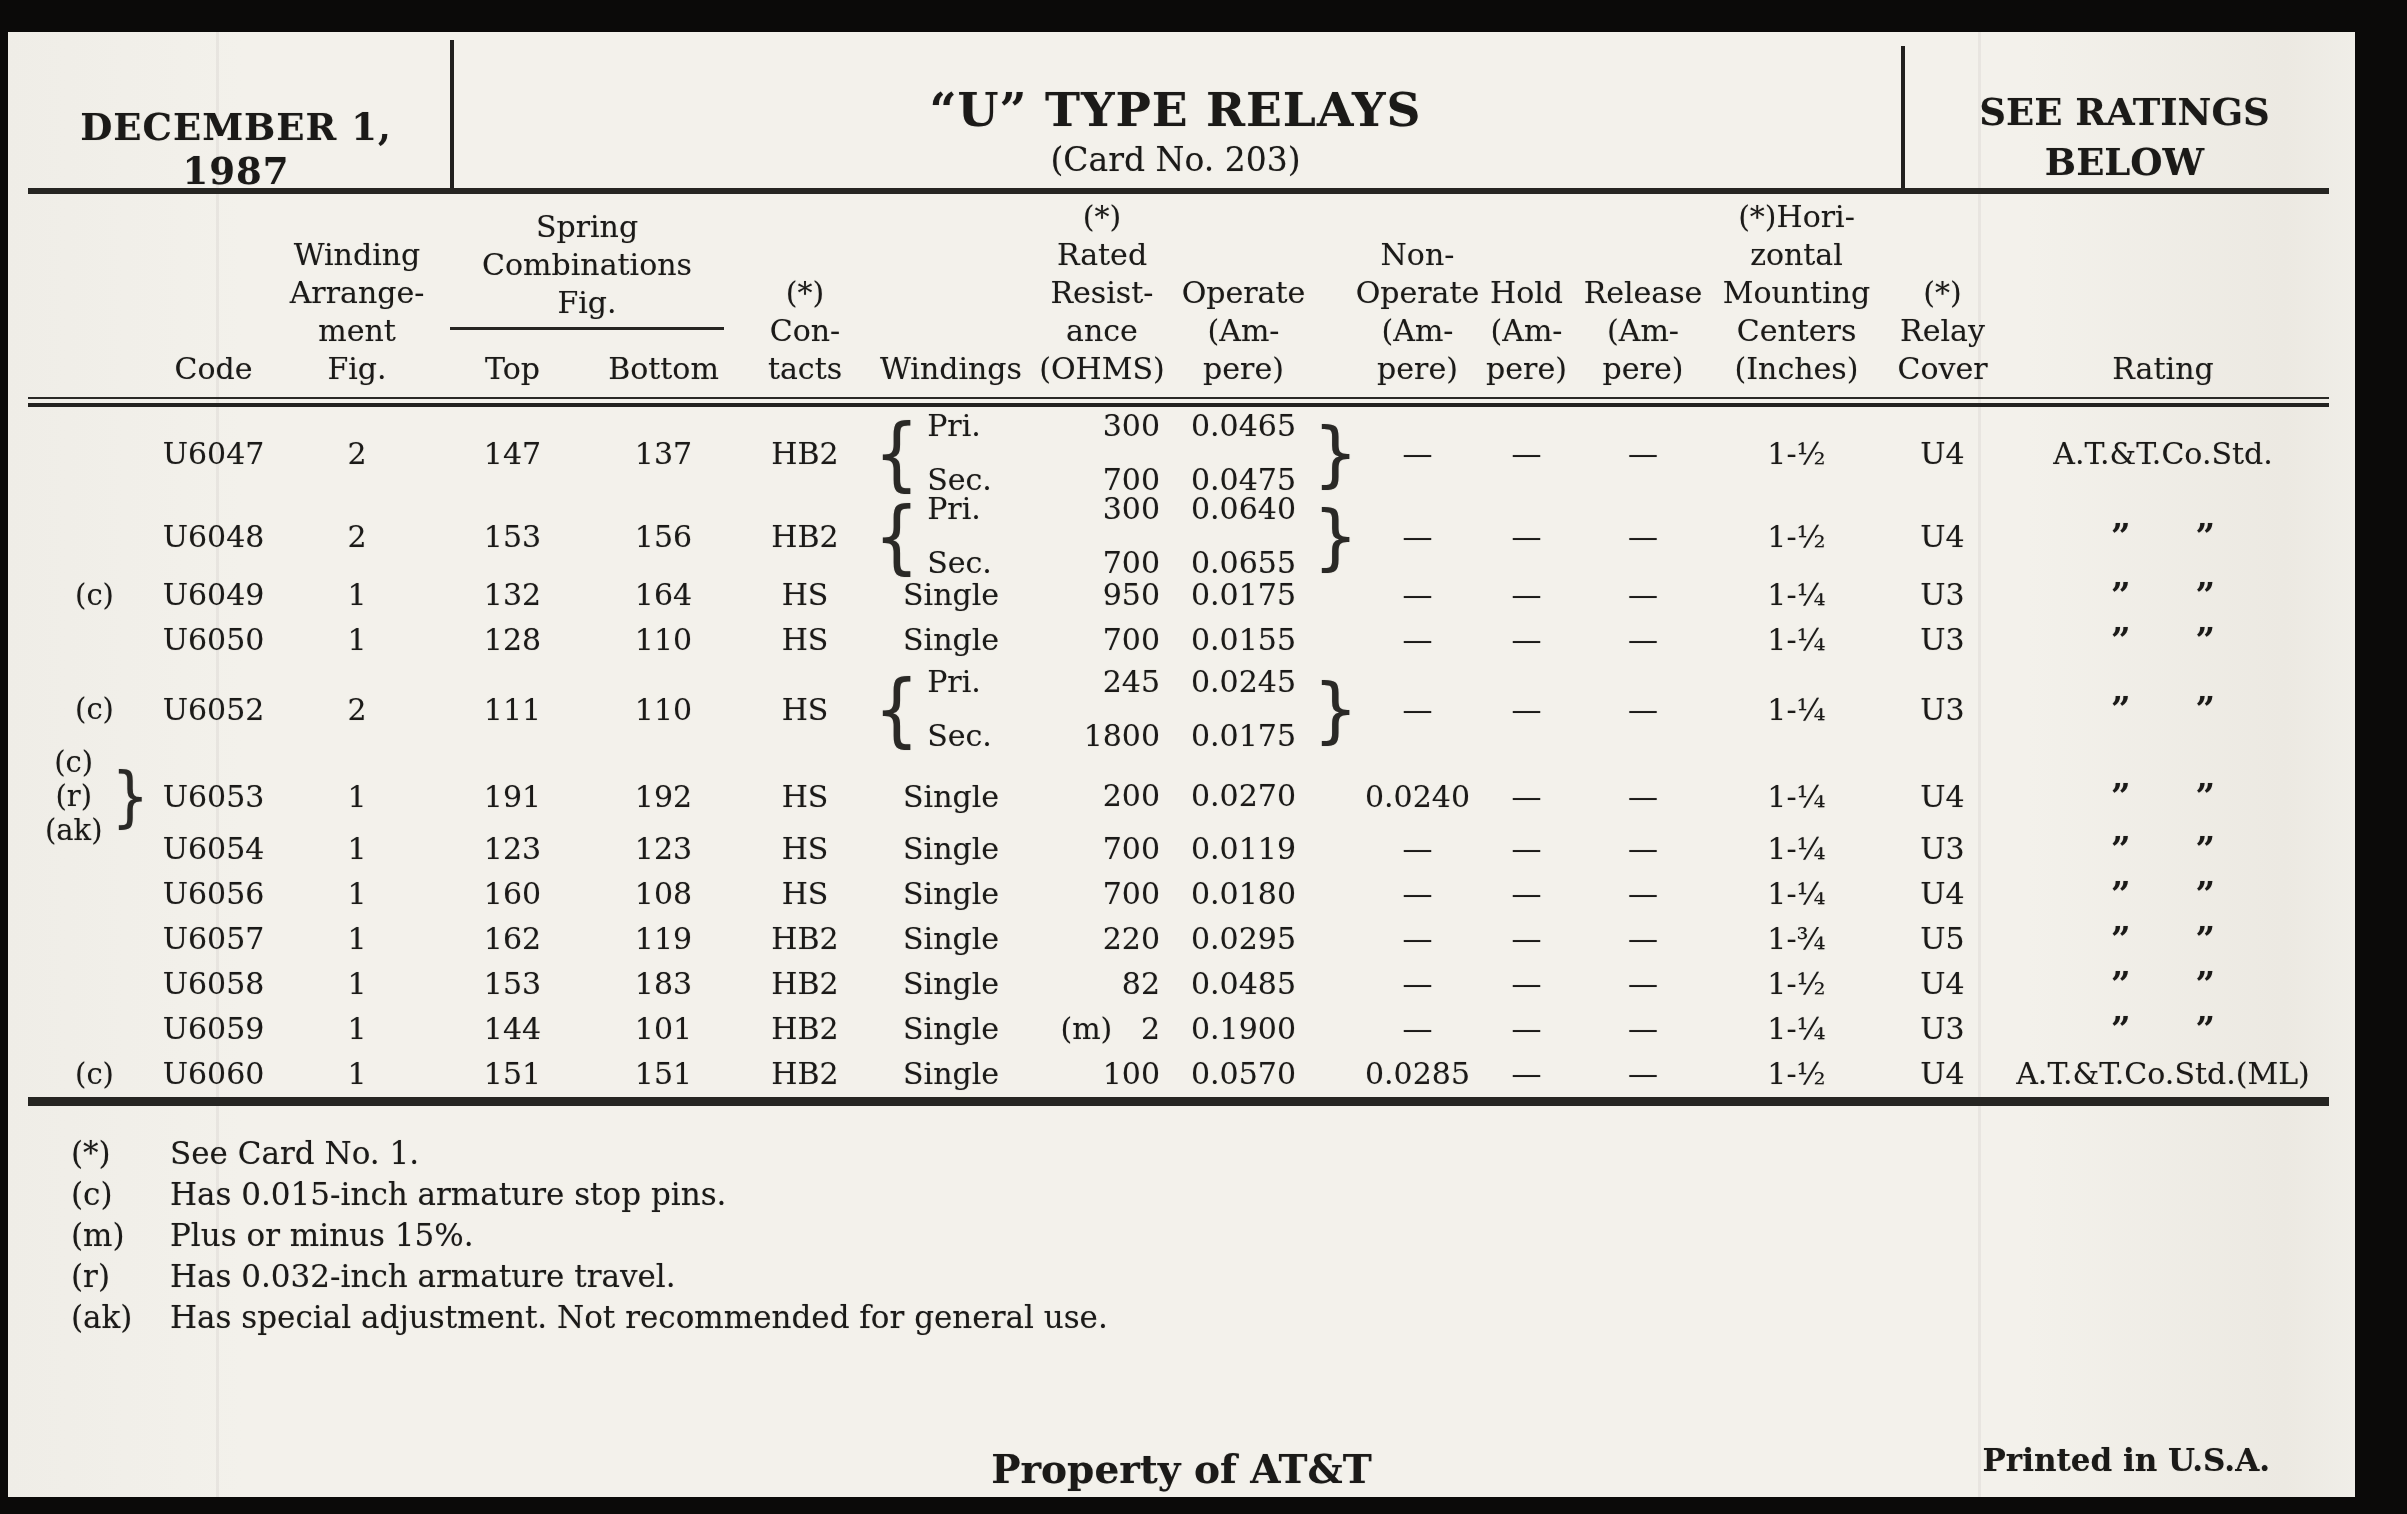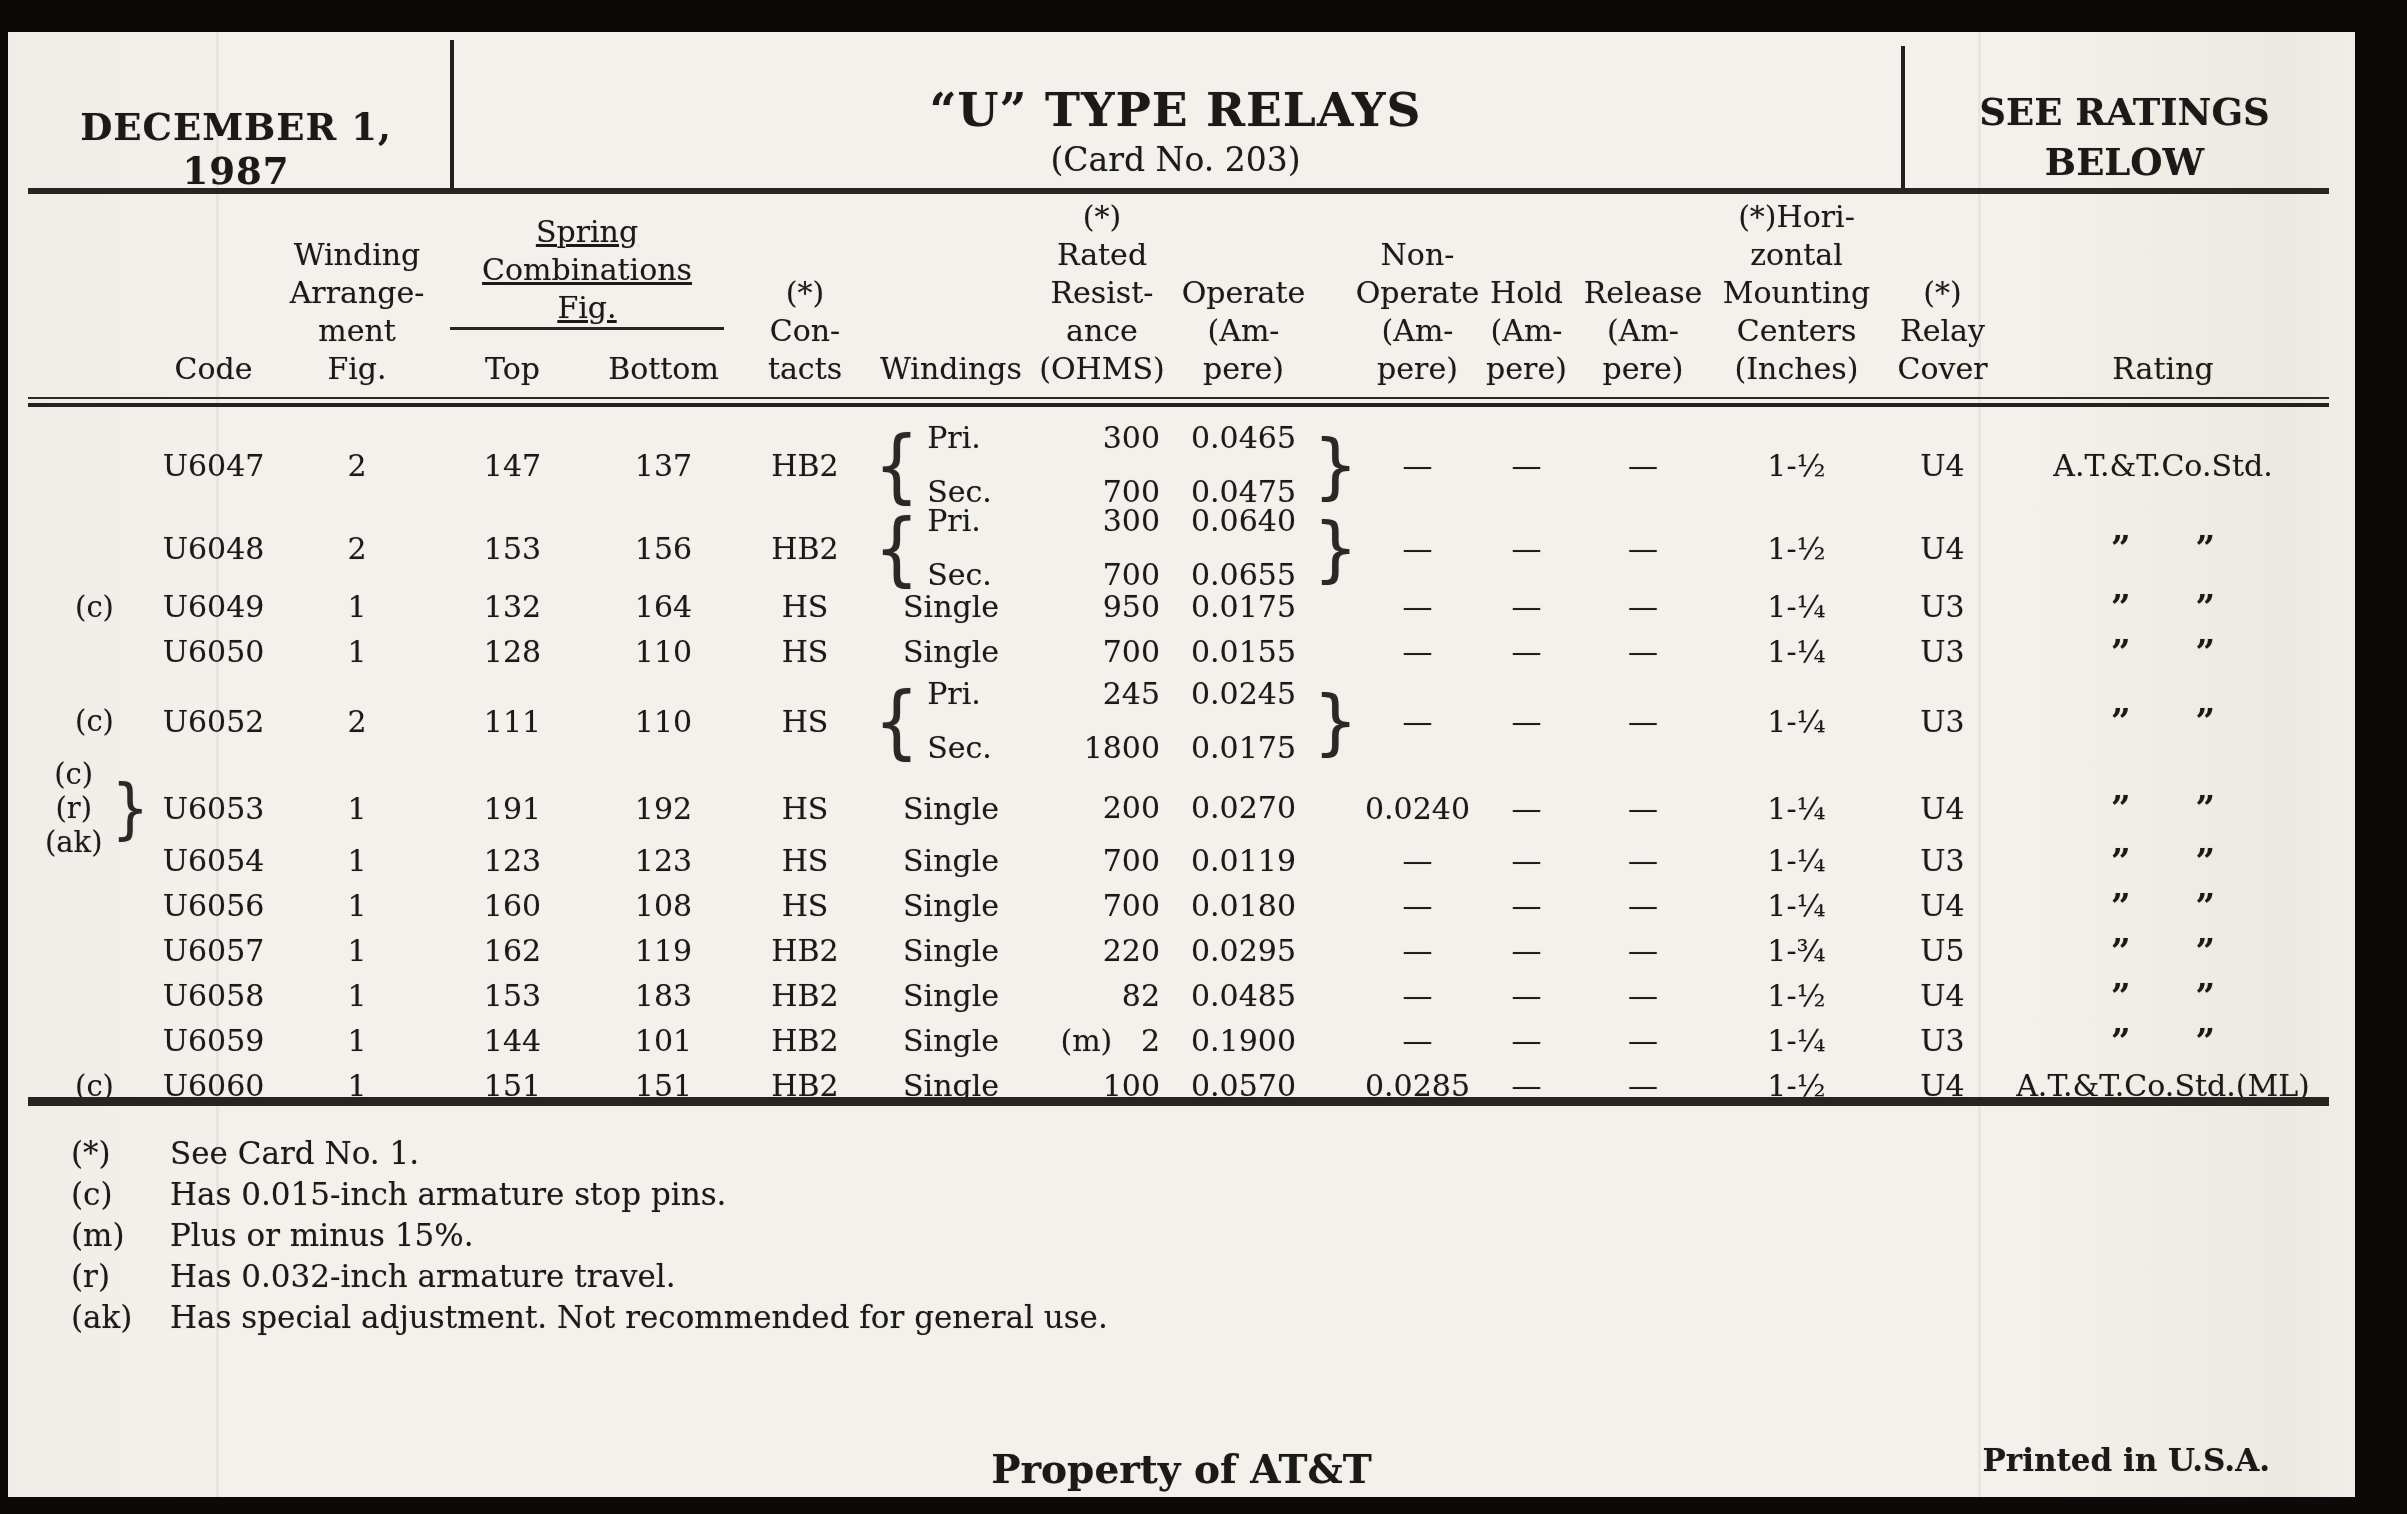--- a/index.html
+++ b/index.html
@@ -36,26 +36,26 @@
   .thead,.trow{
     --cols:109px 129px 158px 153px 149px 134px 158px 144px 139px 40px 129px 89px 144px 163px 129px 312px;
   }
   .thead{
     position:absolute;left:32px;top:166px;width:2277px;height:194px;
     display:grid;grid-template-columns:var(--cols);align-items:end;
     text-align:center;font-size:30px;line-height:38px;
   }
   .hcell{white-space:pre-line;padding-bottom:6px;}
   .spring{grid-column:span 2;padding-bottom:6px;}
-  .spring-label{white-space:pre-line;margin:0 14px;border-bottom:3px solid #262522;text-decoration:underline;}
+  .spring-label{white-space:pre-line;margin:0 14px;border-bottom:3px solid #262522;padding-bottom:5px;}
   .spring-sub{display:flex;padding-top:20px;}
   .spring-sub .st{width:153px;}
   .spring-sub .sb{width:149px;}
   
-  .tbody{position:absolute;left:32px;top:386px;width:2277px;}
+  .tbody{position:absolute;left:32px;top:374px;width:2277px;}
   .trow{display:grid;grid-template-columns:var(--cols);align-items:center;font-size:30px;}
   .row-double{height:83px;}
   .row-tall{height:81px;}
   .row-single{height:45px;}
   .c{text-align:center;}
   .ann-cell{display:flex;align-items:center;justify-content:center;font-size:29px;gap:4px;}
   .ann-multi{white-space:pre-line;text-align:center;line-height:34px;}
   .windings-cell{display:flex;align-items:center;gap:8px;padding-left:2px;}
   .windings-cell.single{display:block;text-align:center;padding-left:0;}
   .stack{display:flex;flex-direction:column;line-height:40px;gap:14px;}

